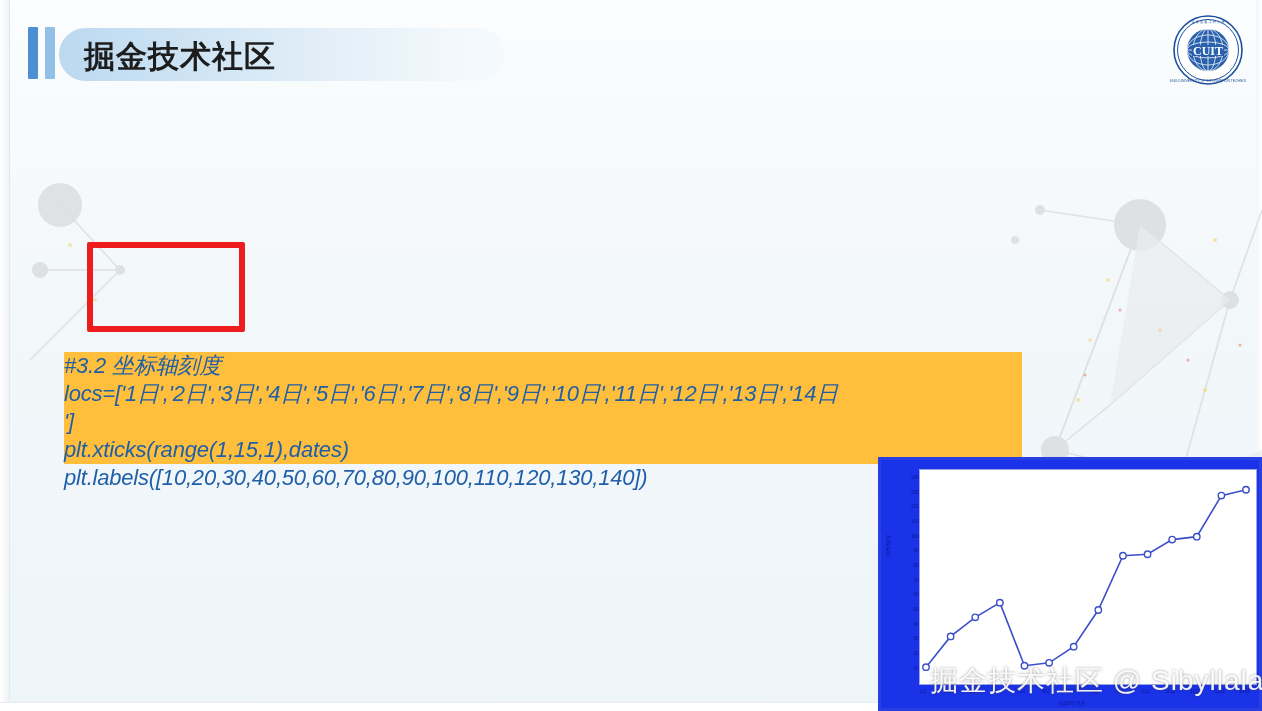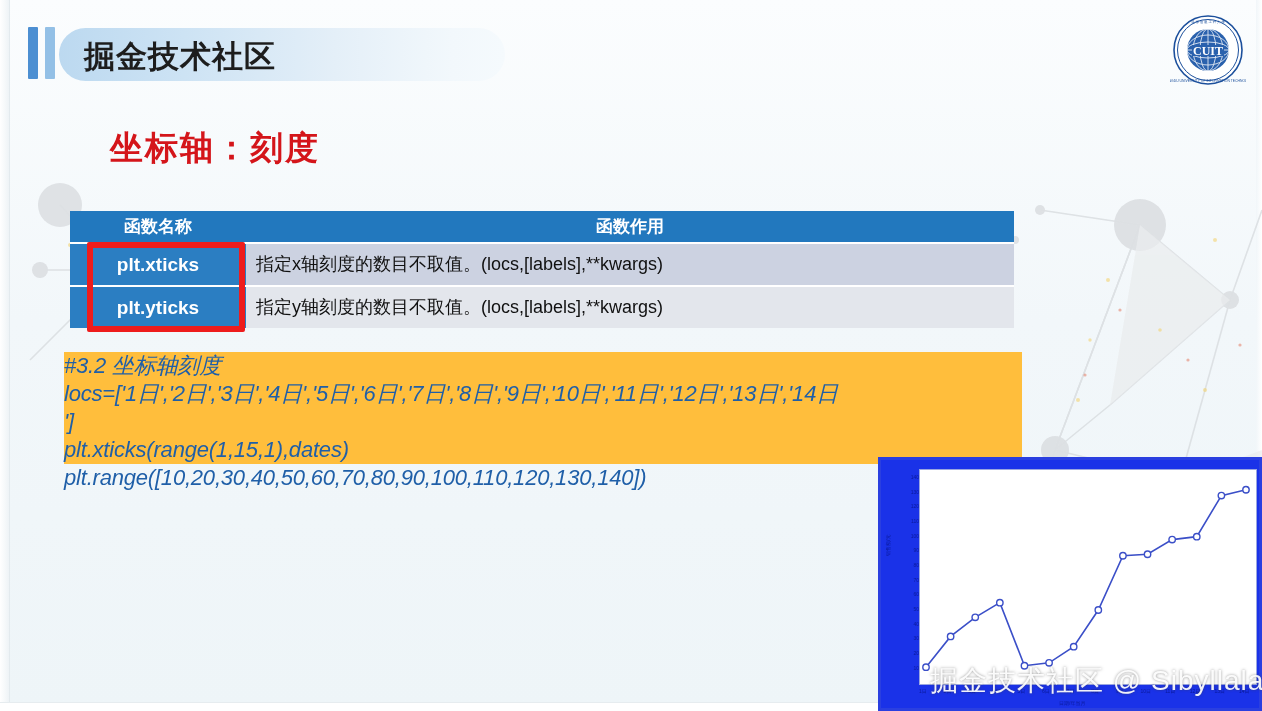--- a/index.html
+++ b/index.html
@@ -292,21 +292,20 @@
   </svg>
 
   <div class="header-bars">
     <i class="b1"></i>
     <i class="b2"></i>
   </div>
 
   <div class="title-pill"></div>
   <div class="title-text">掘金技术社区</div>
 
-  <div class="subtitle">坐标轴：刻度</div>
 
   <svg class="logo" viewBox="0 0 76 76">
     <circle cx="38" cy="38" r="34" fill="#ffffff" stroke="#1b4f9c" stroke-width="1.6"></circle>
     <circle cx="38" cy="38" r="30.5" fill="#ffffff" stroke="#1b4f9c" stroke-width="1"></circle>
     <circle cx="38" cy="38" r="21" fill="#2a61ad"></circle>
     <g stroke="#ffffff" stroke-width="0.9" fill="none" opacity="0.85">
       <ellipse cx="38" cy="38" rx="21" ry="8"></ellipse>
       <ellipse cx="38" cy="38" rx="21" ry="15"></ellipse>
       <ellipse cx="38" cy="38" rx="8" ry="21"></ellipse>
       <ellipse cx="38" cy="38" rx="15" ry="21"></ellipse>
@@ -314,45 +313,29 @@
       <line x1="38" y1="17" x2="38" y2="59"></line>
     </g>
     <rect x="22" y="33" width="32" height="11" fill="#2a61ad"></rect>
     <text x="38" y="42.5" text-anchor="middle" font-family="Liberation Serif, serif" font-size="12" font-weight="bold" fill="#ffffff">CUIT</text>
     <g fill="#1b4f9c" font-family="Liberation Sans, sans-serif" font-size="3.4">
       <text x="38" y="11" text-anchor="middle">成 都 信 息 工 程 大 学</text>
       <text x="38" y="70" text-anchor="middle">CHENGDU UNIVERSITY OF INFORMATION TECHNOLOGY</text>
     </g>
   </svg>
 
-  <div class="tbl">
-    <div class="tbl-row tbl-head">
-      <div class="c1">函数名称</div>
-      <div class="c2">函数作用</div>
-    </div>
-    <div class="row-sep"></div>
-    <div class="tbl-row tbl-body row-a">
-      <div class="c1">plt.xticks</div>
-      <div class="c2">指定x轴刻度的数目不取值。(locs,[labels],**kwargs)</div>
-    </div>
-    <div class="row-sep"></div>
-    <div class="tbl-row tbl-body row-b">
-      <div class="c1">plt.yticks</div>
-      <div class="c2">指定y轴刻度的数目不取值。(locs,[labels],**kwargs)</div>
-    </div>
-  </div>
 
   <div class="red-box"></div>
 
   <div class="code-wrap">
     <div class="code-line hl">#3.2 坐标轴刻度</div>
     <div class="code-line hl">locs=['1日','2日','3日','4日','5日','6日','7日','8日','9日','10日','11日','12日','13日','14日</div>
     <div class="code-line hl">']</div>
     <div class="code-line hl">plt.xticks(range(1,15,1),dates)</div>
-    <div class="code-line plain">plt.range([10,20,30,40,50,60,70,80,90,100,110,120,130,140])</div>
+    <div class="code-line plain">plt.labels([10,20,30,40,50,60,70,80,90,100,110,120,130,140])</div>
   </div>
 
   <div class="chart-panel">
     <div class="ylabel-rot">销售额/元</div>
     <div class="ytick-labels">
         <span style="top: 195.667px;">10</span>
         <span style="top: 181px;">20</span>
         <span style="top: 166.333px;">30</span>
         <span style="top: 151.667px;">40</span>
         <span style="top: 137px;">50</span>

